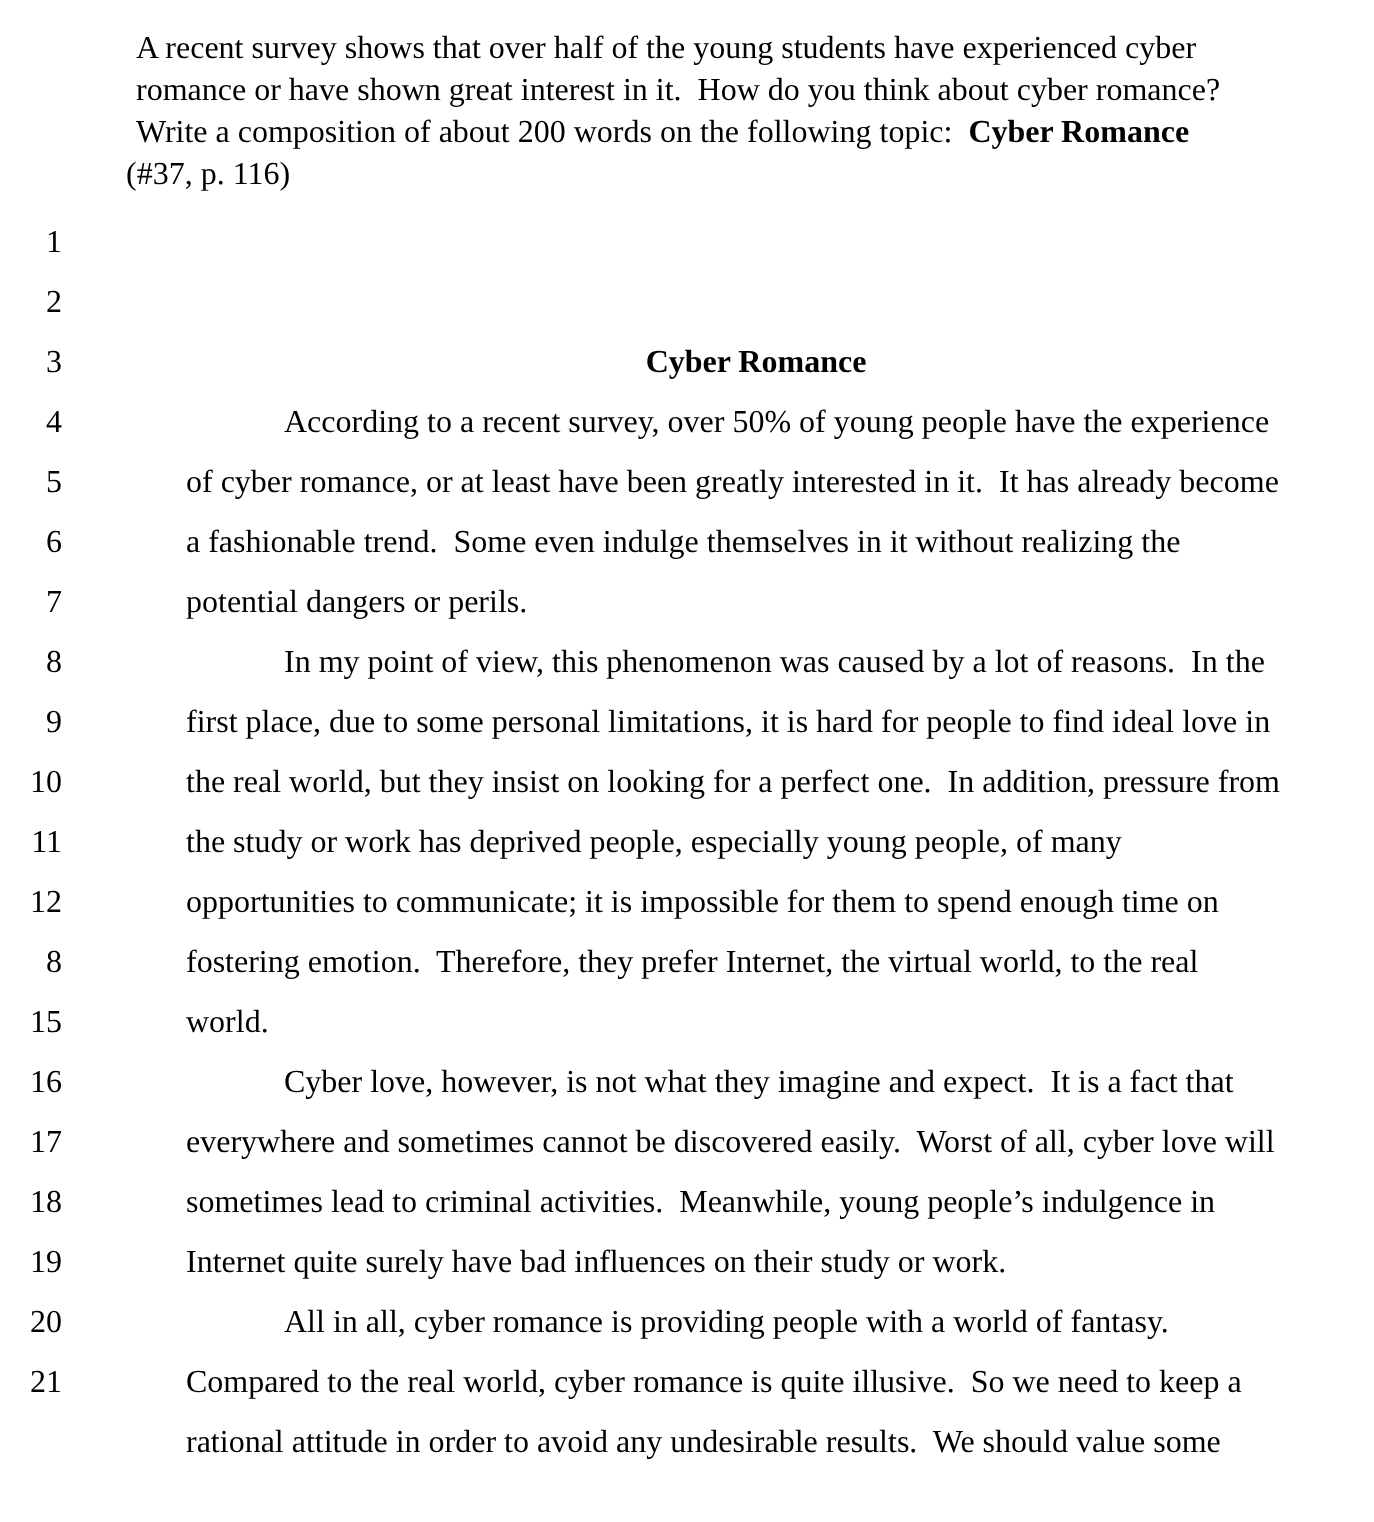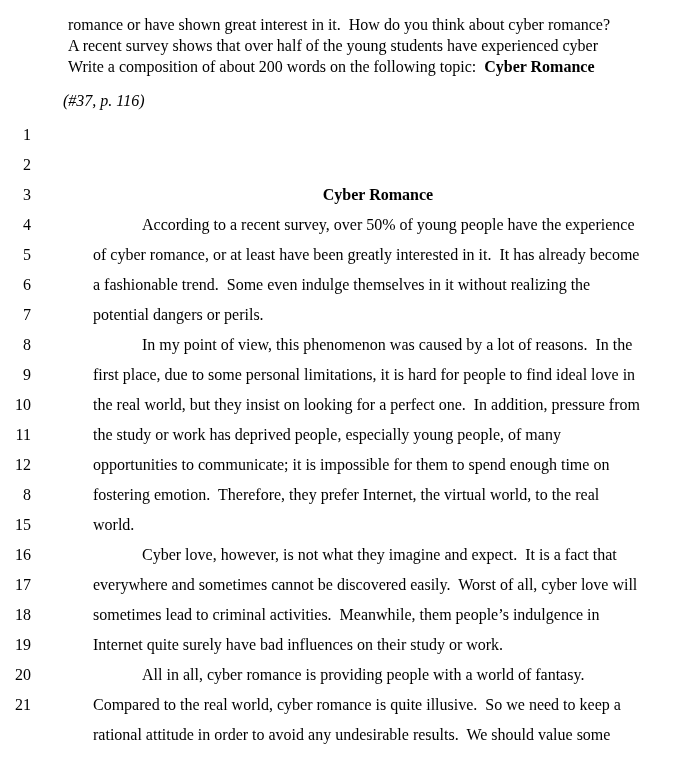--- a/index.html
+++ b/index.html
@@ -28,24 +28,22 @@
   }
   .prompt-line {
     line-height: 21px;
     white-space: pre;
   }
   .prompt-topic-bold {
     font-weight: bold;
   }
   .reference {
     margin-left: 63px;
-    margin-top: 13px;
     line-height: 21px;
     white-space: pre;
-    font-style: italic;
   }
   .essay {
     margin-top: 9px;
   }
   .essay-row {
     position: relative;
     height: 30px;
     line-height: 30px;
     padding-left: 69px;
     padding-right: 24px;
@@ -69,22 +67,22 @@
   .indent-row .line-text {
     padding-left: 49px;
   }
 </style>
 </head>
 <body>
 
 <div class="page">
 
   <div class="prompt">
+    <div class="prompt-line"><span>A recent survey shows that over half of the young students have experienced cyber</span></div>
     <div class="prompt-line"><span>romance or have shown great interest in it.  How do you think about cyber romance?</span></div>
-    <div class="prompt-line"><span>A recent survey shows that over half of the young students have experienced cyber</span></div>
     <div class="prompt-line"><span>Write a composition of about 200 words on the following topic:  </span><span class="prompt-topic-bold">Cyber Romance</span></div>
   </div>
 
   <div class="reference">(#37, p. 116)</div>
 
   <div class="essay">
 
     <div class="essay-row title-row">
       <span class="line-num">1</span>
       <span class="line-text">Cyber Romance</span>
@@ -151,21 +149,21 @@
     </div>
 
 
     <div class="essay-row">
       <span class="line-num">15</span>
       <span class="line-text">everywhere and sometimes cannot be discovered easily.  Worst of all, cyber love will</span>
     </div>
 
     <div class="essay-row">
       <span class="line-num">16</span>
-      <span class="line-text">sometimes lead to criminal activities.  Meanwhile, them people’s indulgence in</span>
+      <span class="line-text">sometimes lead to criminal activities.  Meanwhile, young people’s indulgence in</span>
     </div>
 
     <div class="essay-row">
       <span class="line-num">17</span>
       <span class="line-text">Internet quite surely have bad influences on their study or work.</span>
     </div>
 
     <div class="essay-row indent-row">
       <span class="line-num">18</span>
       <span class="line-text">All in all, cyber romance is providing people with a world of fantasy.</span>

